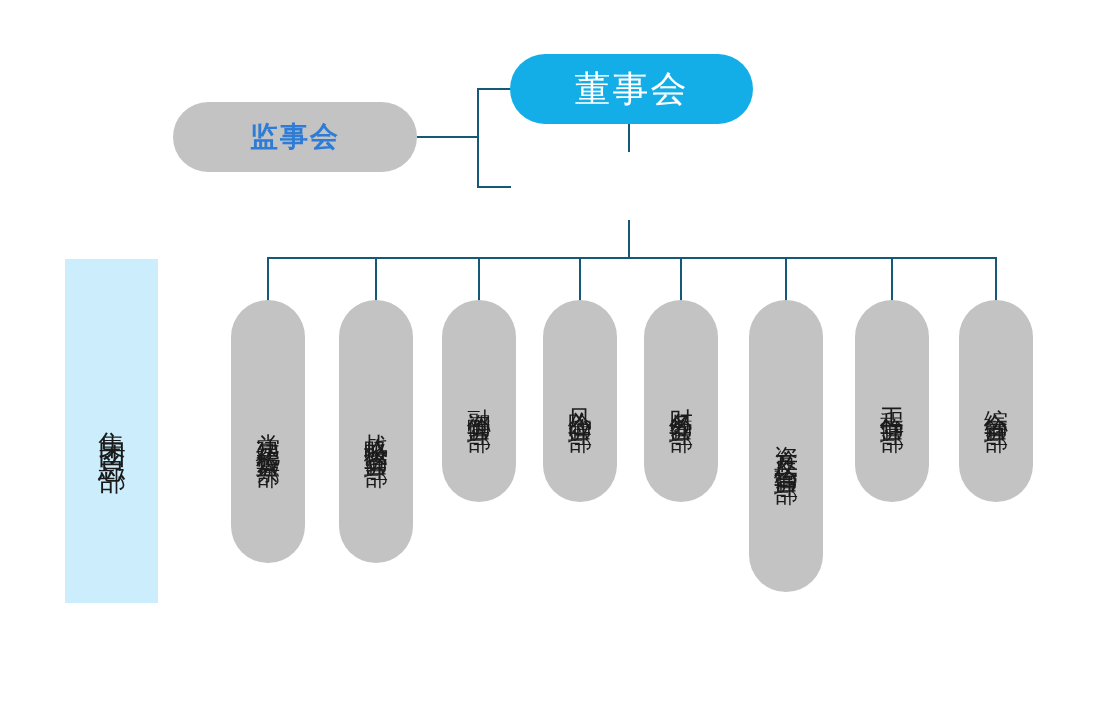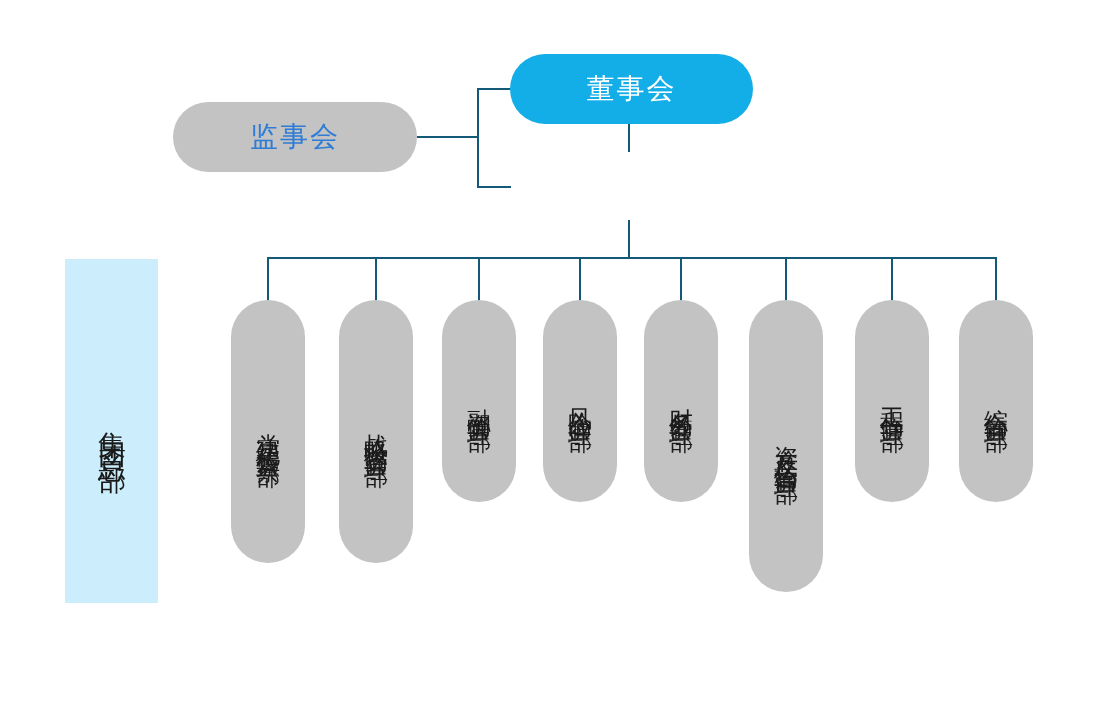--- a/index.html
+++ b/index.html
@@ -30,21 +30,21 @@
     align-items: center;
     justify-content: center;
     box-sizing: border-box;
   }
   .pill.blue {
     width: 243px;
     height: 70px;
     border-radius: 35px;
     background: #13aee8;
     color: #ffffff;
-    font-size: 28px;
+    font-size: 36px;
     letter-spacing: 2px;
   }
   .pill.gray-wide {
     width: 244px;
     height: 70px;
     border-radius: 35px;
     background: #c3c3c3;
     color: #2e7cd6;
     font-size: 28px;
     letter-spacing: 2px;
@@ -109,21 +109,21 @@
   <div class="line v" style="left:680px; top:257px; height:46px;"></div>
   <div class="line v" style="left:785px; top:257px; height:46px;"></div>
   <div class="line v" style="left:891px; top:257px; height:46px;"></div>
   <div class="line v" style="left:995px; top:257px; height:46px;"></div>
 
   <div class="pill blue" style="left:510px; top:54px;">
     <span>董事会</span>
   </div>
 
 
-  <div class="pill gray-wide" style="left:173px; top:102px;">
+  <div class="pill gray-wide" style="left:173px; top:102px;font-weight:bold;">
     <span>监事会</span>
   </div>
 
   <div class="hq-panel">
     <span class="vtext">集团总部</span>
   </div>
 
   <div class="dept-pill" style="left:231px; height:263px;">
     <span class="vtext">党建纪检监察部</span>
   </div>

